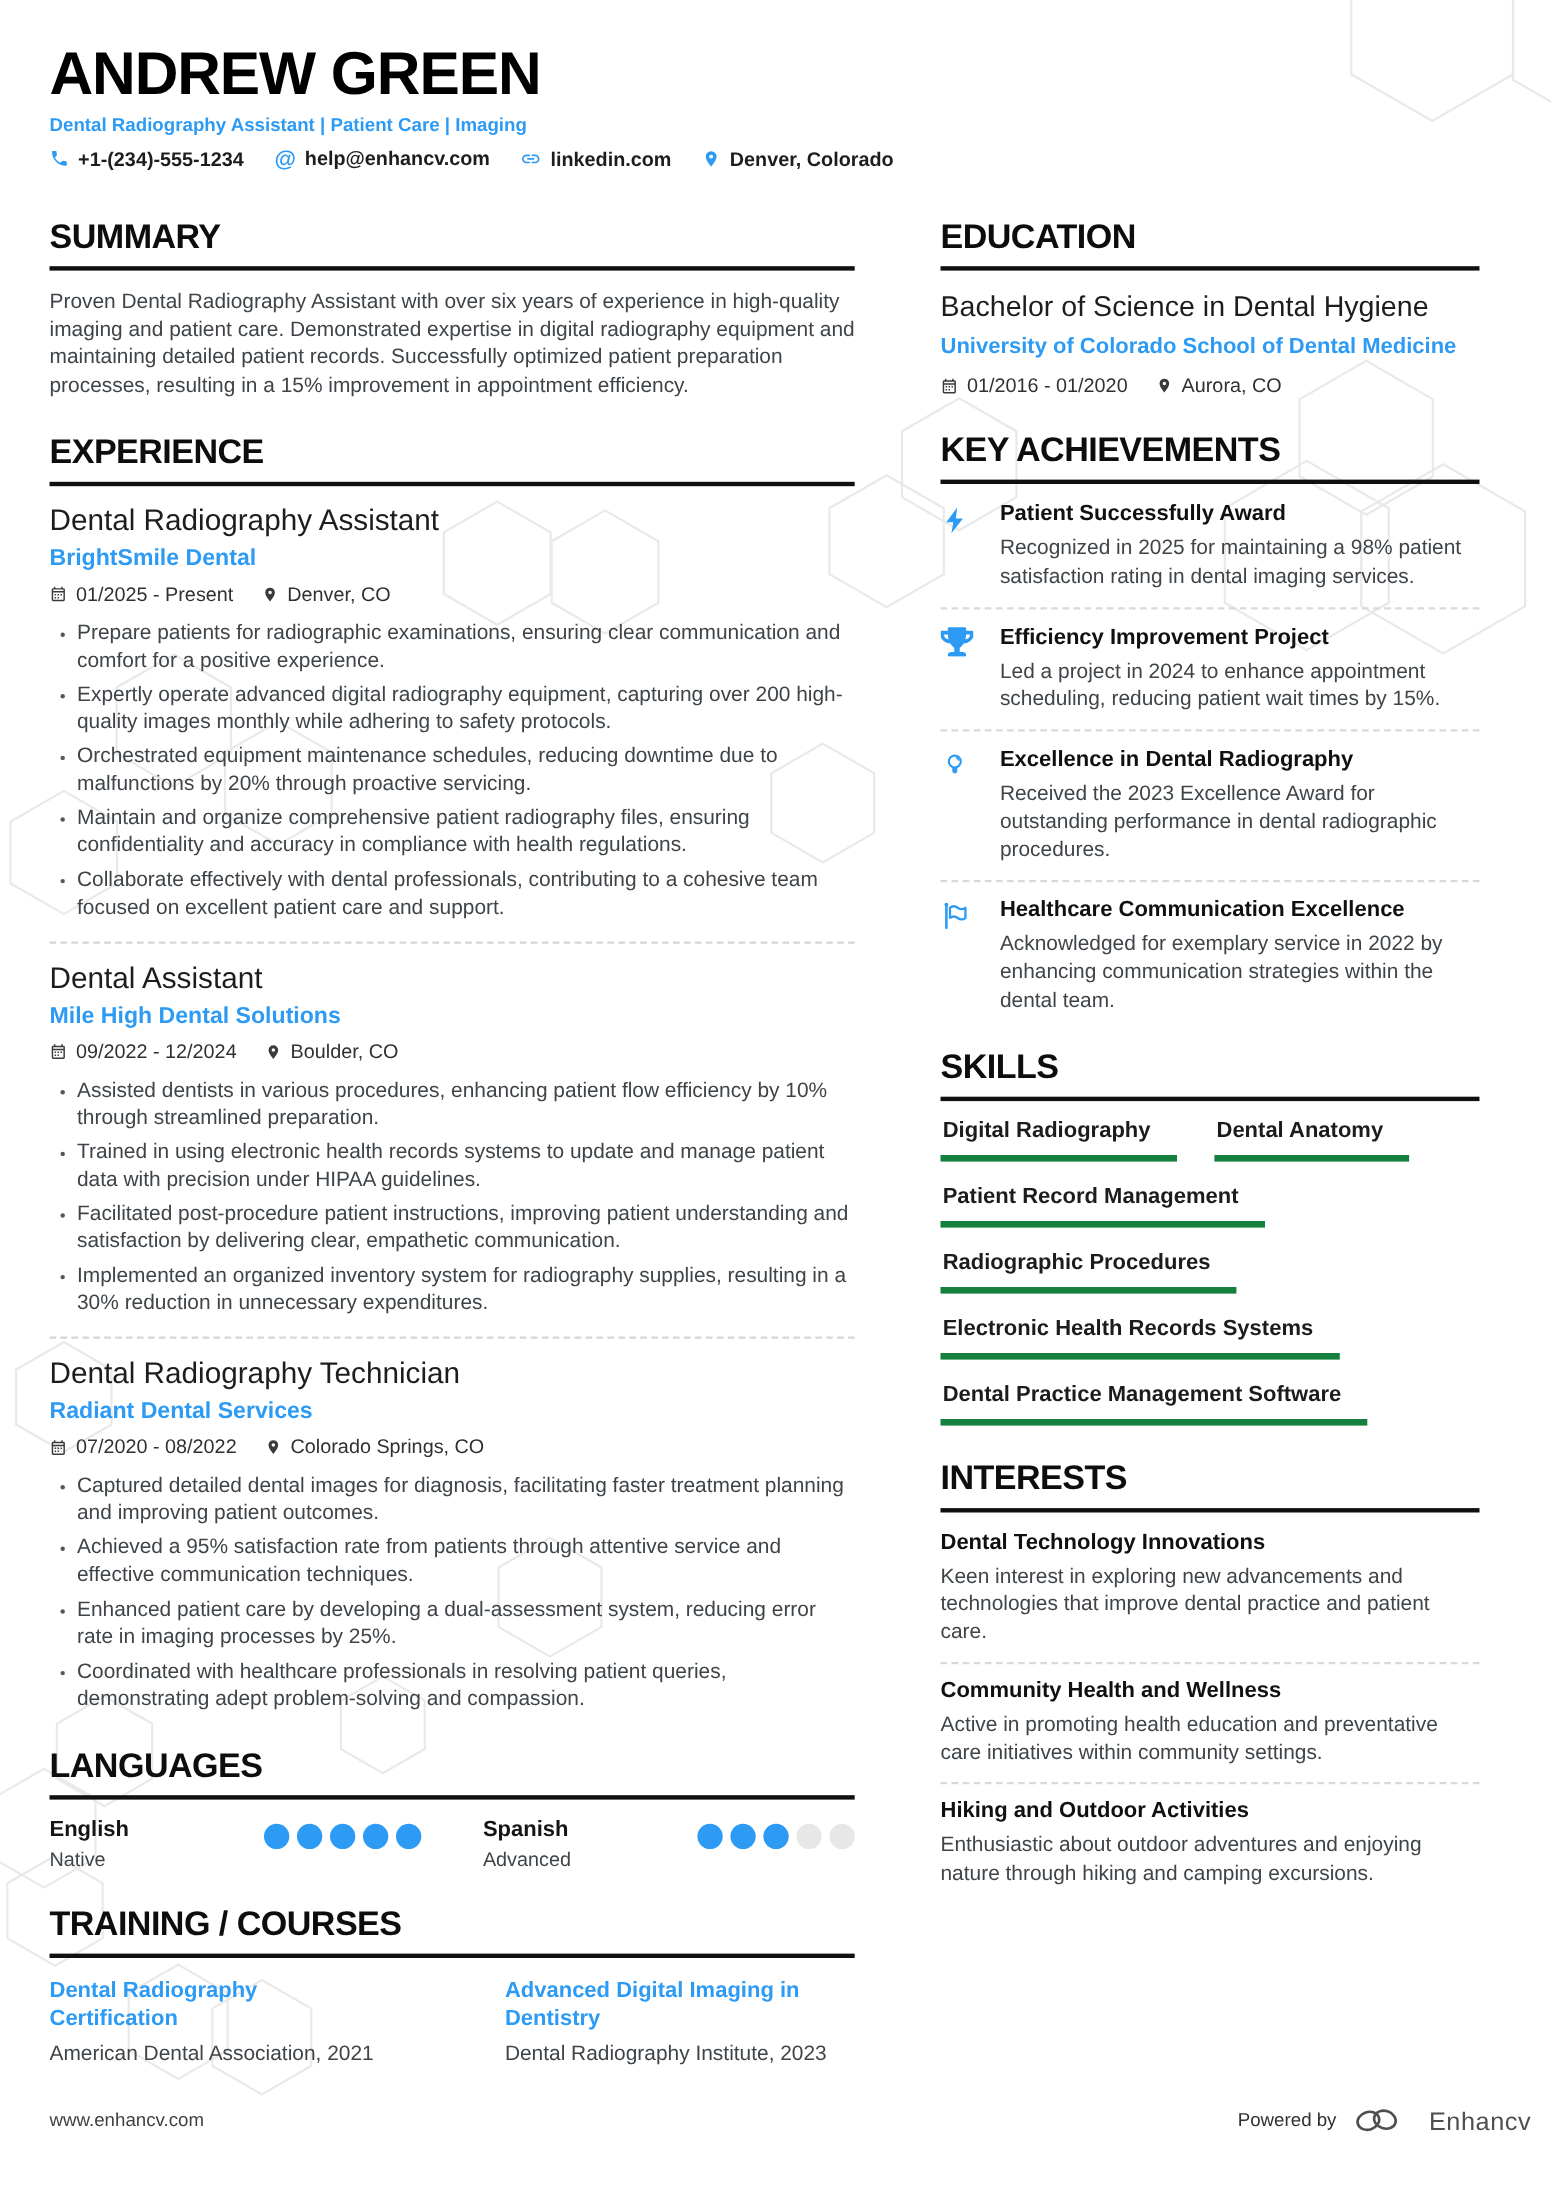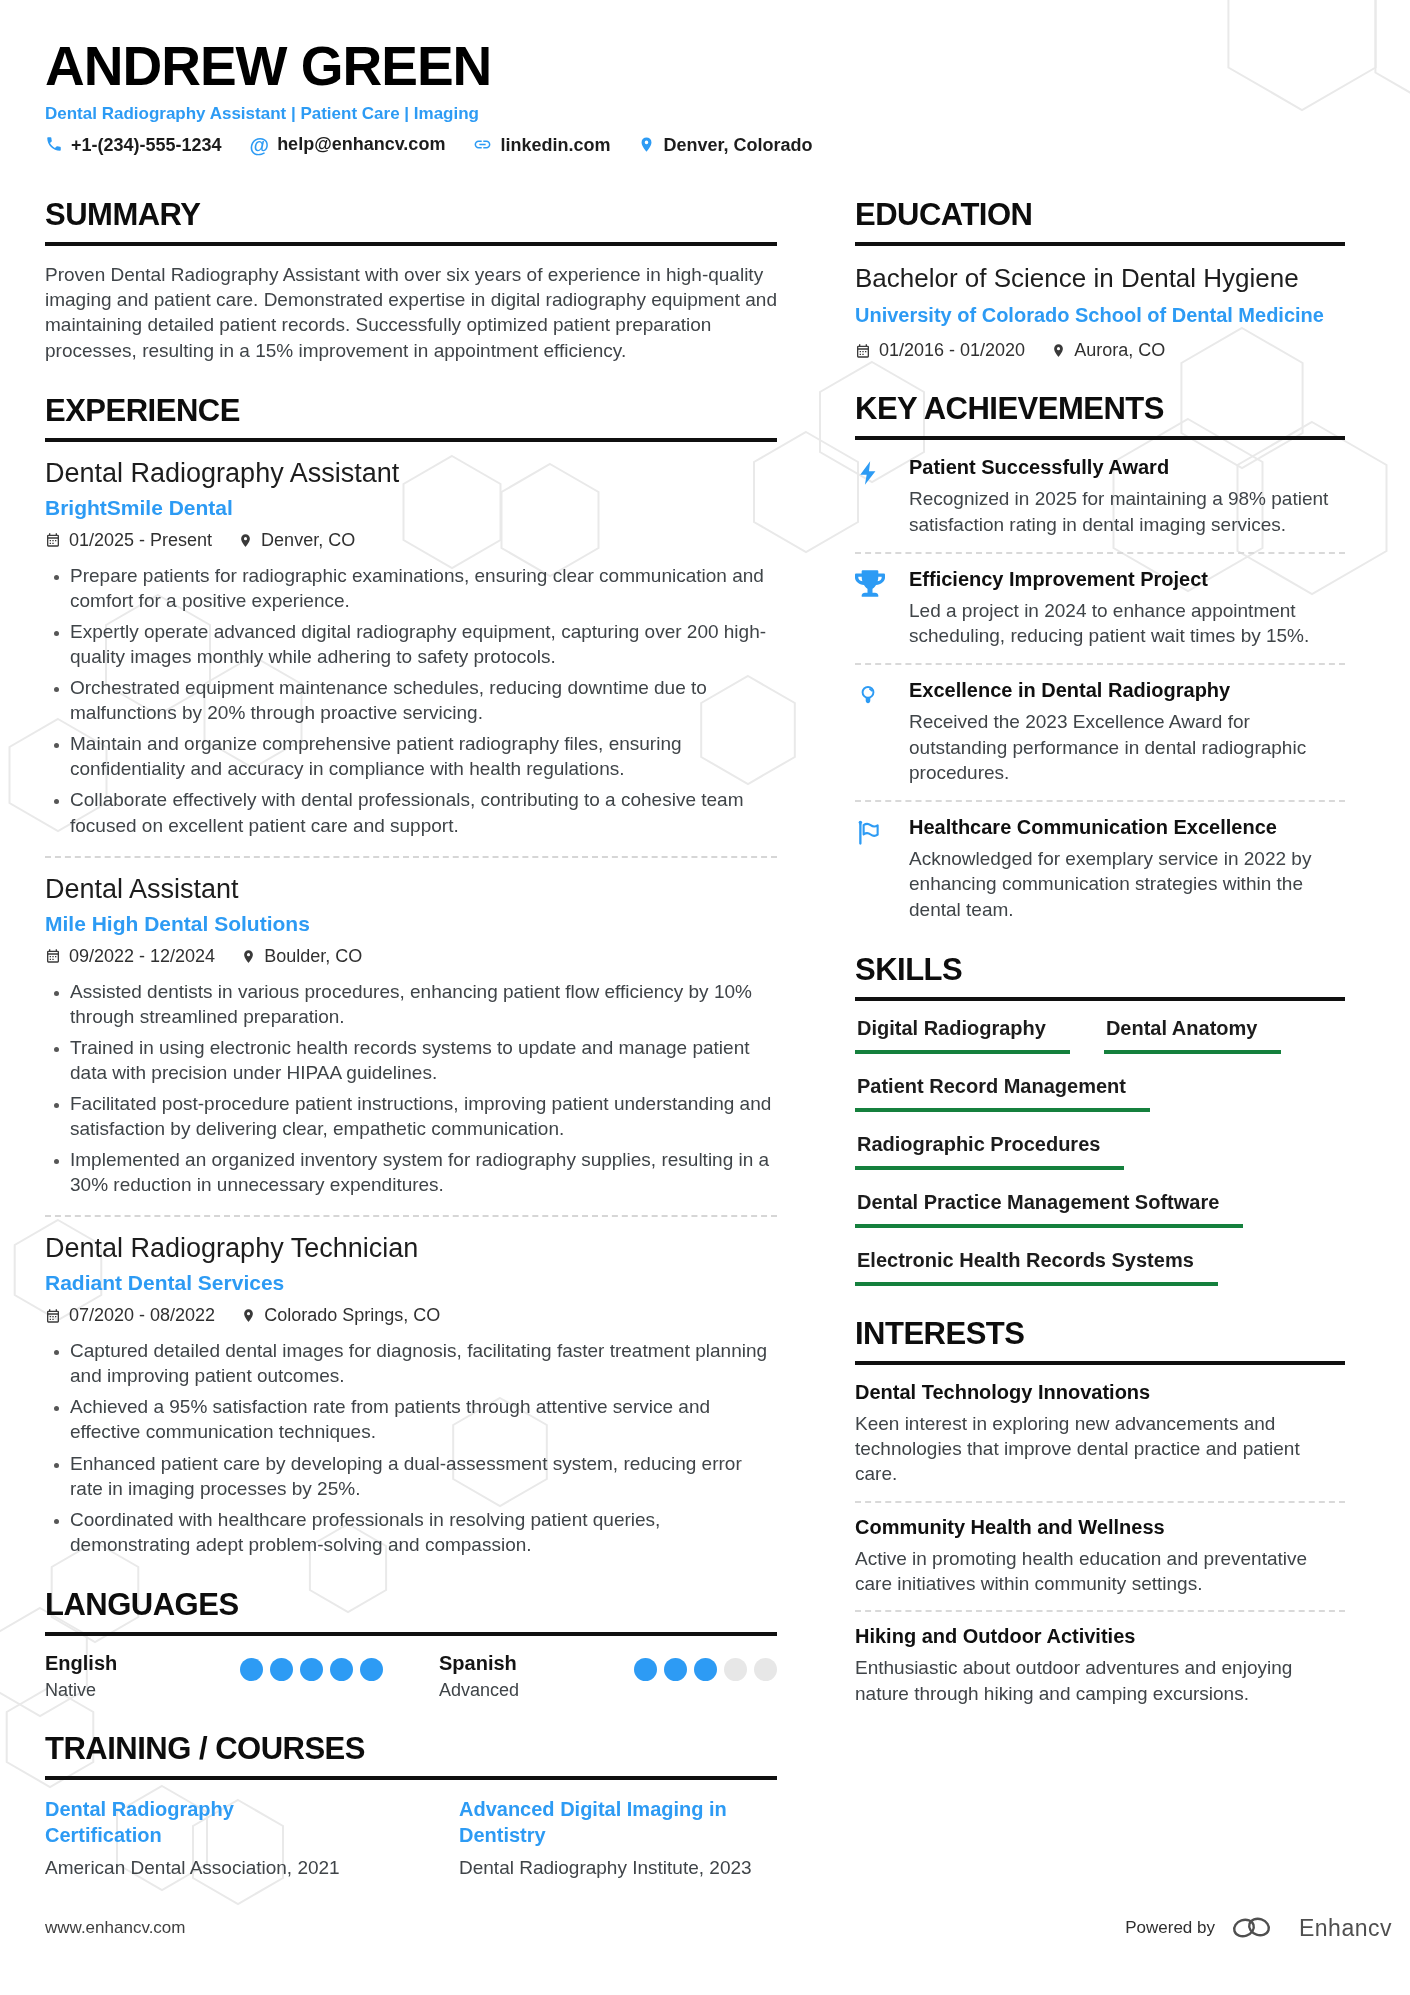--- a/index.html
+++ b/index.html
@@ -42,21 +42,21 @@
   .degree{font-size:26px;font-weight:400;color:#1d1d1d;line-height:1.25;margin:2px 0 8px 0;}
   .school{font-size:20px;font-weight:bold;color:var(--accent);line-height:1.3;margin:0 0 12px 0;}
   
   .ach{display:flex;gap:22px;}
   .ach-icon{flex:0 0 32px;padding-top:2px;}
   .ach-title{font-size:20px;font-weight:bold;color:#101010;margin:0 0 7px 0;}
   .ach-desc{font-size:19px;line-height:1.33;color:var(--body);}
   .ach-divider{border:none;border-top:2px dashed #d9d9d9;margin:15px 0 14px 0;}
   
   .skills{display:flex;flex-wrap:wrap;column-gap:34px;row-gap:21px;}
-  .skill{font-size:20px;font-weight:bold;color:#1c1c1c;border-bottom:4px solid #15803d;
+  .skill{font-size:20px;font-weight:bold;color:#1c1c1c;border-bottom:6px solid #15803d;
     padding:0 24px 10px 2px;}
   
   .int-title{font-size:20px;font-weight:bold;color:#101010;margin:0 0 7px 0;}
   .int-desc{font-size:19px;line-height:1.33;color:var(--body);}
   .int-divider{border:none;border-top:2px dashed #d9d9d9;margin:14px 0 13px 0;}
   
   .langs{display:flex;gap:56px;}
   .lang{flex:1;display:flex;justify-content:space-between;align-items:flex-start;}
   .lang-name{font-size:20px;font-weight:bold;color:#141414;}
   .lang-level{font-size:18px;color:var(--body);margin-top:5px;}
@@ -353,22 +353,22 @@
         </div>
       </section>
 
       <section>
         <h2 class="section">SKILLS</h2>
         <div class="skills">
           <span class="skill">Digital Radiography</span>
           <span class="skill">Dental Anatomy</span>
           <span class="skill">Patient Record Management</span>
           <span class="skill">Radiographic Procedures</span>
+          <span class="skill">Electronic Health Records Systems</span>
           <span class="skill">Dental Practice Management Software</span>
-          <span class="skill">Electronic Health Records Systems</span>
         </div>
       </section>
 
       <section>
         <h2 class="section">INTERESTS</h2>
         <div>
           <div class="int-title">Dental Technology Innovations</div>
           <div class="int-desc">Keen interest in exploring new advancements and technologies that improve dental practice and patient care.</div>
         </div>
         <hr class="int-divider">

